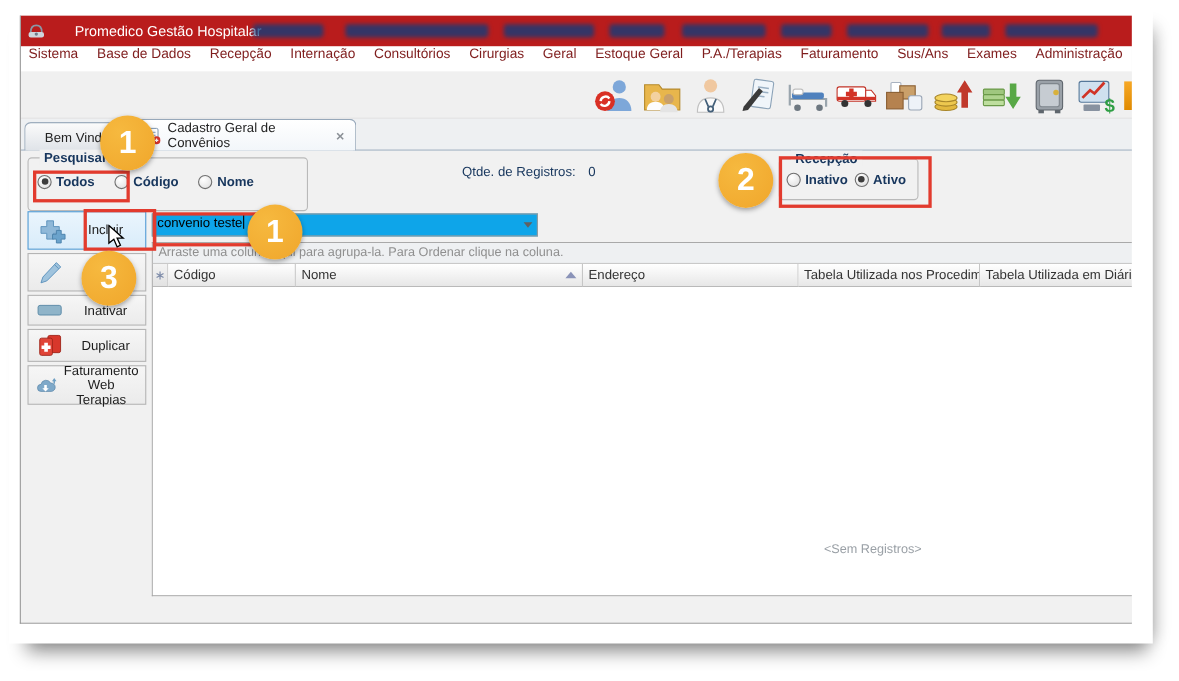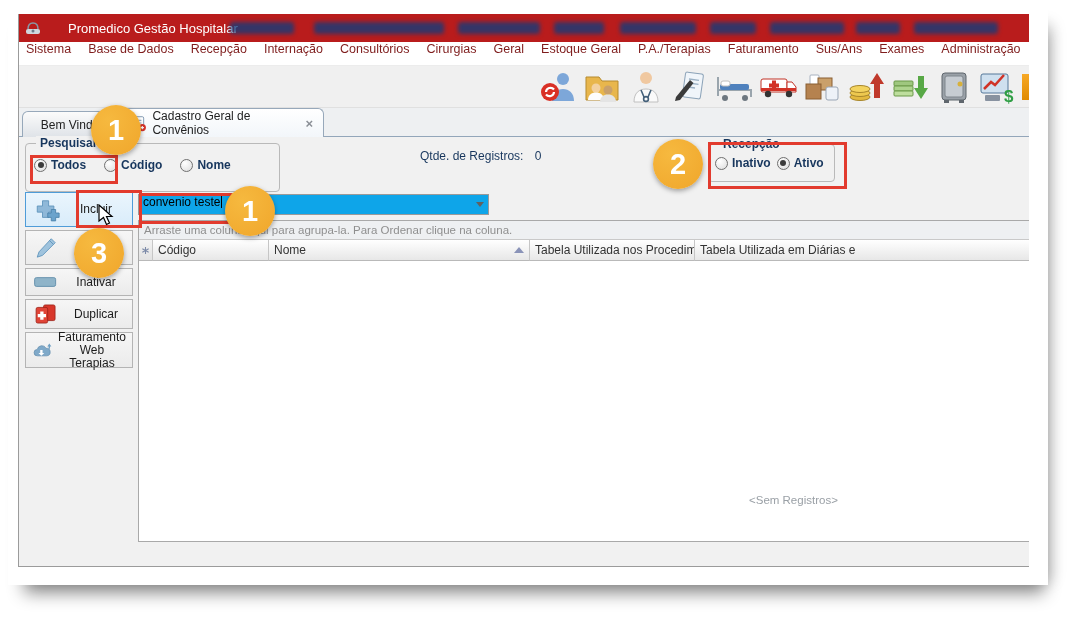--- a/index.html
+++ b/index.html
@@ -341,20 +341,23 @@
               <path d="M5 1v8M1.5 3l7 4M8.5 3l-7 4" stroke="#7c8aa8" stroke-width="1.2"></path>
             </svg>
           </div>
           <div class="hcell" style="width:116px">
             <span>Código</span>
           </div>
           <div class="hcell" style="width:261px">
             <span>Nome</span>
             <span class="sortarrow"></span>
           </div>
+          <div class="hcell" style="width:196px">
+            <span>Endereço</span>
+          </div>
           <div class="hcell" style="width:165px">
             <span>Tabela Utilizada nos Procedimento</span>
           </div>
           <div class="hcell" style="flex:1;border-right:none">
             <span>Tabela Utilizada em Diárias e</span>
           </div>
         </div>
         <div class="gridbody">
           <span class="noregs">&lt;Sem Registros&gt;</span>
         </div>

